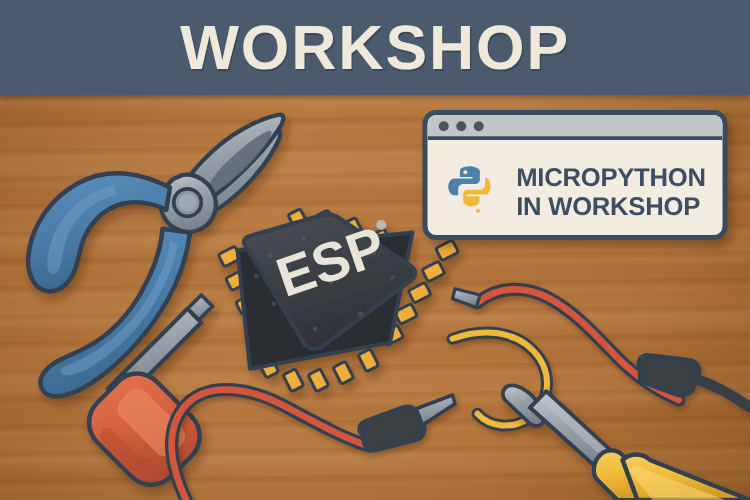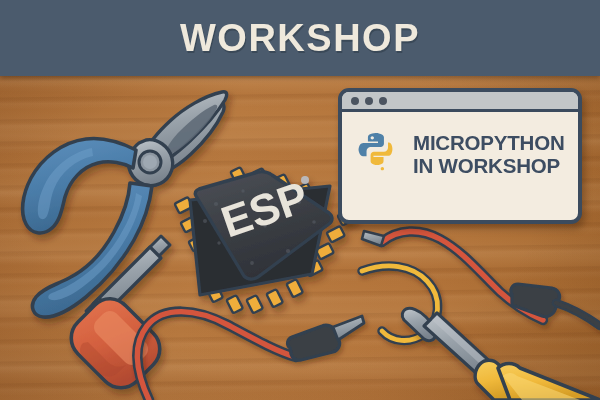--- a/index.html
+++ b/index.html
@@ -52,33 +52,33 @@
     left: 0; top: 0;
     width: 600px; height: 76px;
     background: #4b5b6d;
     display: flex;
     align-items: center;
     justify-content: center;
     box-shadow: 0 2px 5px rgba(40,18,5,0.38);
   }
   .banner-title {
     color: #efe9dc;
-    font-size: 38px;
+    font-size: 50px;
     font-weight: bold;
     letter-spacing: 1.5px;
     line-height: 1;
     text-shadow: 1px 2px 0 rgba(30,40,50,0.35);
     user-select: none;
   }
 
   
   .browser {
     position: absolute;
     left: 338px; top: 88px;
-    width: 244px; height: 136px;
+    width: 244px; height: 104px;
     background: #f3ece0;
     border: 4px solid #3b4b5e;
     border-radius: 11px;
     box-sizing: border-box;
     box-shadow: 3px 5px 7px rgba(50,22,5,0.34);
     overflow: hidden;
   }
   .browser-titlebar {
     height: 20px;
     background: #c2c6c8;

